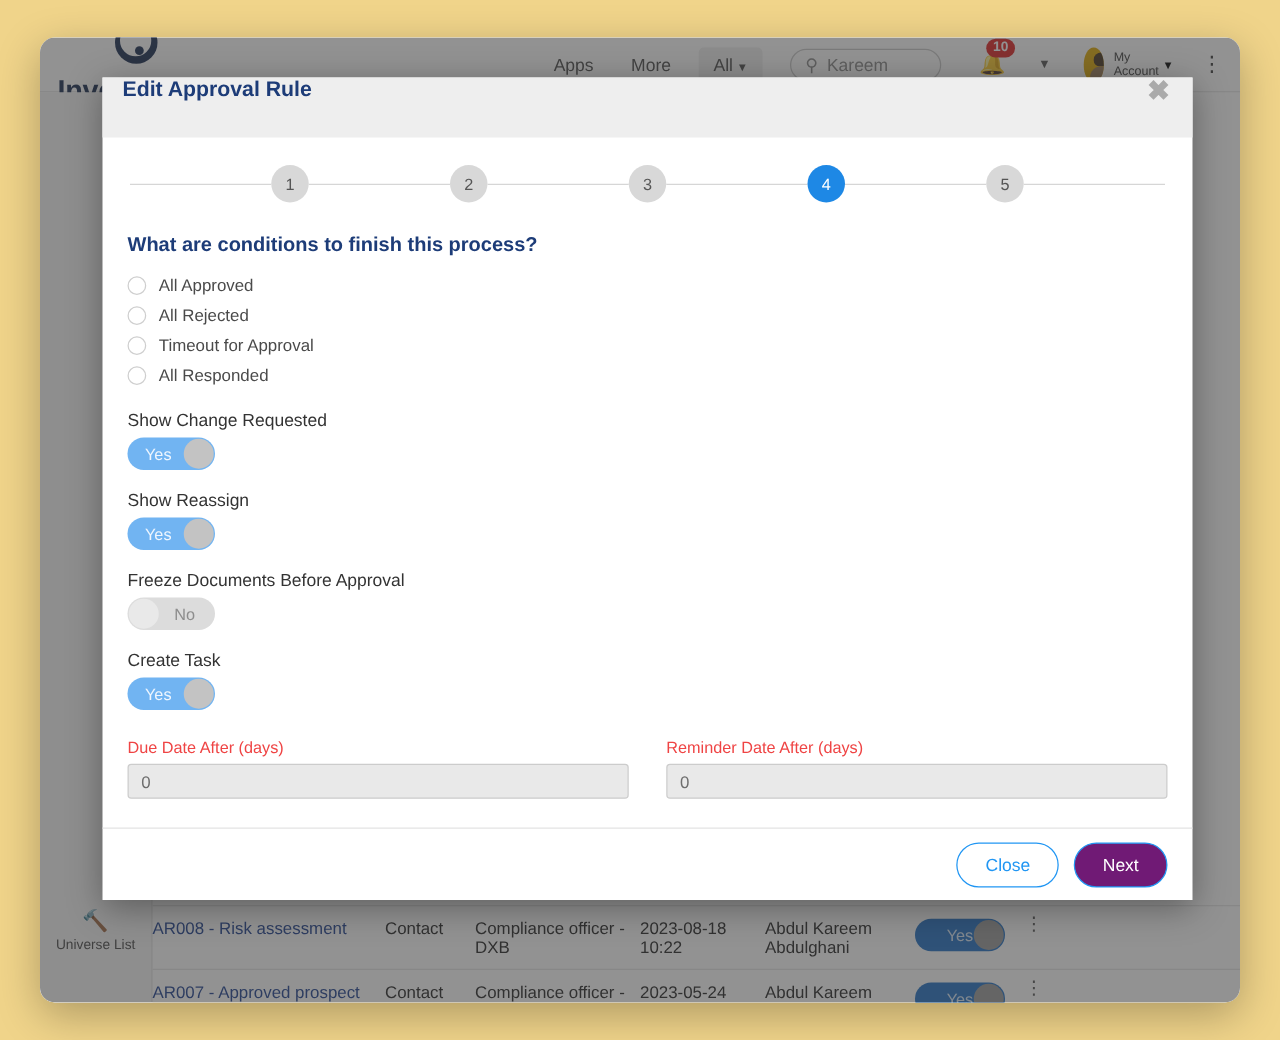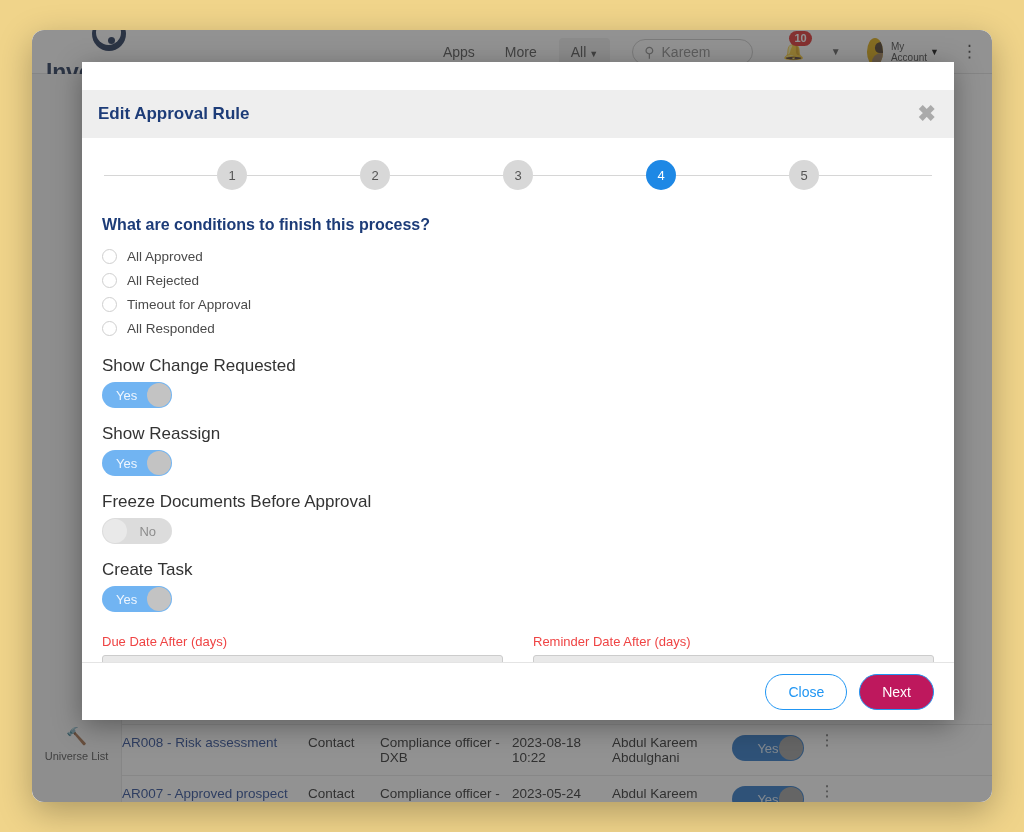--- a/index.html
+++ b/index.html
@@ -232,24 +232,22 @@
     z-index: 20;
     box-shadow: 0 6px 26px rgba(0,0,0,0.35);
     display: flex;
     flex-direction: column;
   }
   .modal-header {
     height: 48px;
     flex: none;
     background: #eeeeee;
     display: flex;
-    align-items: center;
     justify-content: space-between;
     padding: 0 18px 0 16px;
-    margin-top: 28px;
   }
   .modal-title {
     font-size: 17px;
     font-weight: bold;
     color: #1d3c78;
   }
   .modal-close {
     font-size: 22px;
     color: #aaaaaa;
     font-weight: bold;
@@ -328,21 +326,21 @@
   }
   .radio-label {
     font-size: 13.5px;
     color: #4a4a4a;
   }
 
   
   .toggle-group { margin-top: 16px; }
   .toggle-group:first-of-type { margin-top: 24px; }
   .toggle-label {
-    font-size: 17px;
+    font-size: 14px;
     color: #333333;
     margin-bottom: 6px;
   }
   .switch {
     width: 70px; height: 26px;
     border-radius: 13px;
     position: relative;
     display: flex;
     align-items: center;
     cursor: pointer;
@@ -402,21 +400,21 @@
     padding: 9px 22px;
     cursor: pointer;
     font-family: "Liberation Sans", sans-serif;
   }
   .btn-secondary {
     background: #ffffff;
     border: 1px solid #2196f3;
     color: #2196f3;
   }
   .btn-primary {
-    background: #be185d;
+    background: #701a75;
     border: 1px solid #2196f3;
     color: #ffffff;
   }
 </style>
 </head>
 <body>
 
 <div class="app-window">
 
   <div class="app-navbar">

